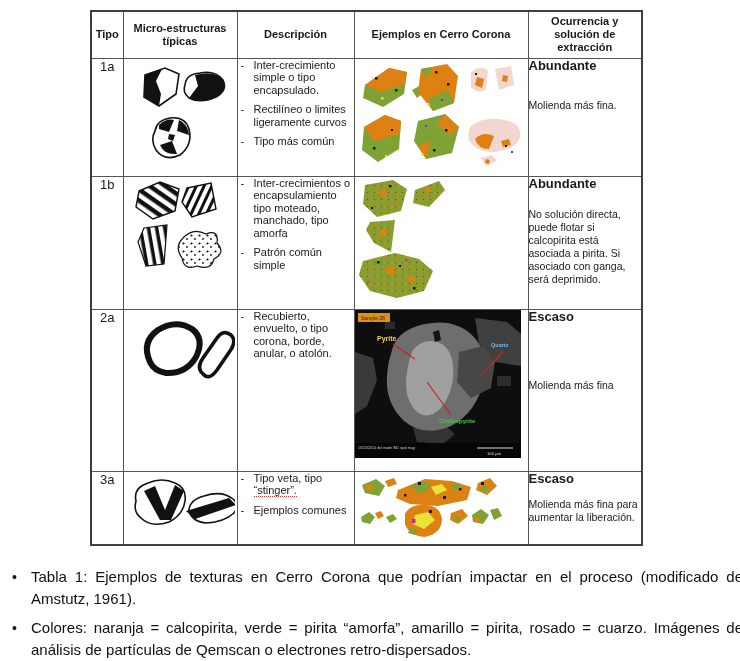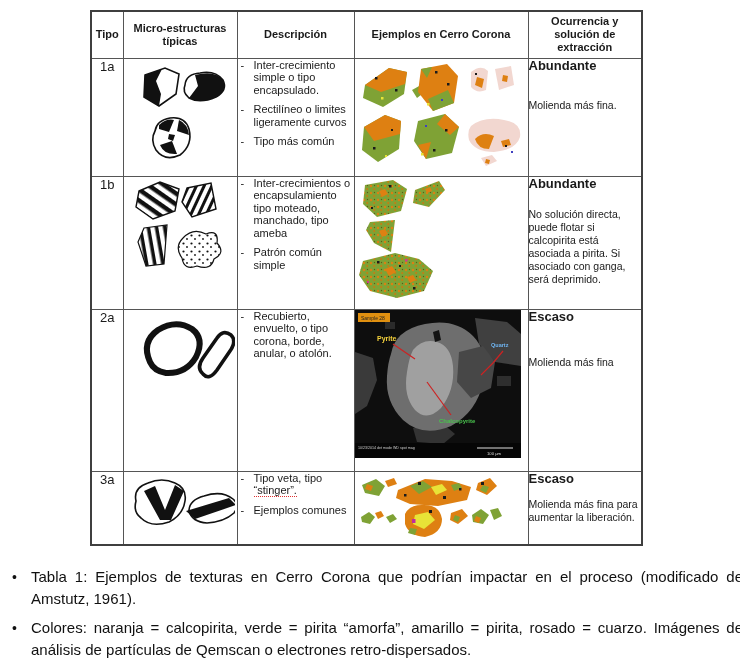--- a/index.html
+++ b/index.html
@@ -22,21 +22,21 @@
   td.micro { text-align:center; padding-top:5px; }
   td.desc  { padding:5px 2px 0 6px; }
   .ditem { position:relative; padding-left:16px; margin-bottom:7px;
            font-size:11px; line-height:12.5px; }
   .ditem::before { content:"-"; position:absolute; left:3px; top:0; }
   td.ex  { padding:3px 2px; }
   td.occ { padding:4px 5px; font-size:10.5px; line-height:13px; }
   .occ-title { font-size:13px; font-weight:bold; }
   .r1a .occ-body { margin-top:27px; }
   .r1b .occ-body { margin-top:18px; }
-  .r2a .occ-body { margin-top:33px; }
+  .r2a .occ-body { margin-top:56px; }
   .r3a .occ-body { margin-top:13px; }
   .misspell { border-bottom:1px dotted #e03030; }
 
   
   .bullet { position:absolute; left:10px; width:712px; padding-left:21px;
             font-size:15px; line-height:21.5px; text-align:justify; color:#111; }
   .bullet::before { content:"\2022"; position:absolute; left:2px; top:1px; font-size:14px; }
   #b1 { top:566px; }
   #b2 { top:617px; }
 
@@ -161,21 +161,21 @@
                   <circle cx="6" cy="6" r="0.9" fill="#111"></circle>
             </pattern>
           </defs>
           <path d="M14,14 L35,5 54,12 50,34 28,42 11,30 Z" fill="url(#st1)" stroke="#111" stroke-width="1.4"></path>
           <path d="M62,11 L86,6 91,32 67,40 57,25 Z" fill="url(#st2)" stroke="#111" stroke-width="1.4"></path>
           <path d="M19,51 L42,48 39,87 21,89 13,65 Z" fill="url(#st3)" stroke="#111" stroke-width="1.2"></path>
           <path d="M58,61 Q68,50 81,57 Q94,52 92,66 Q101,76 89,82 Q86,94 72,89 Q59,94 57,81 Q49,70 58,61 Z" fill="url(#dts)" stroke="#111" stroke-width="1.2"></path>
         </svg>
       </td>
       <td class="desc">
-        <div class="ditem">Inter-crecimientos o encapsulamiento tipo moteado, manchado, tipo ameba</div>
+        <div class="ditem">Inter-crecimientos o encapsulamiento tipo moteado, manchado, tipo amorfa</div>
         <div class="ditem">Patrón común simple</div>
       </td>
       <td class="ex">
         <svg width="168" height="125" viewBox="0 0 168 125">
           <defs>
             <pattern id="mot" width="7" height="7" patternUnits="userSpaceOnUse">
               <rect width="7" height="7" fill="#7fa235"></rect>
               <circle cx="2" cy="2" r="1.2" fill="#de8012"></circle>
               <circle cx="5.2" cy="5" r="1" fill="#c97a10"></circle>
               <circle cx="5.5" cy="1.5" r="0.7" fill="#55601a"></circle>

